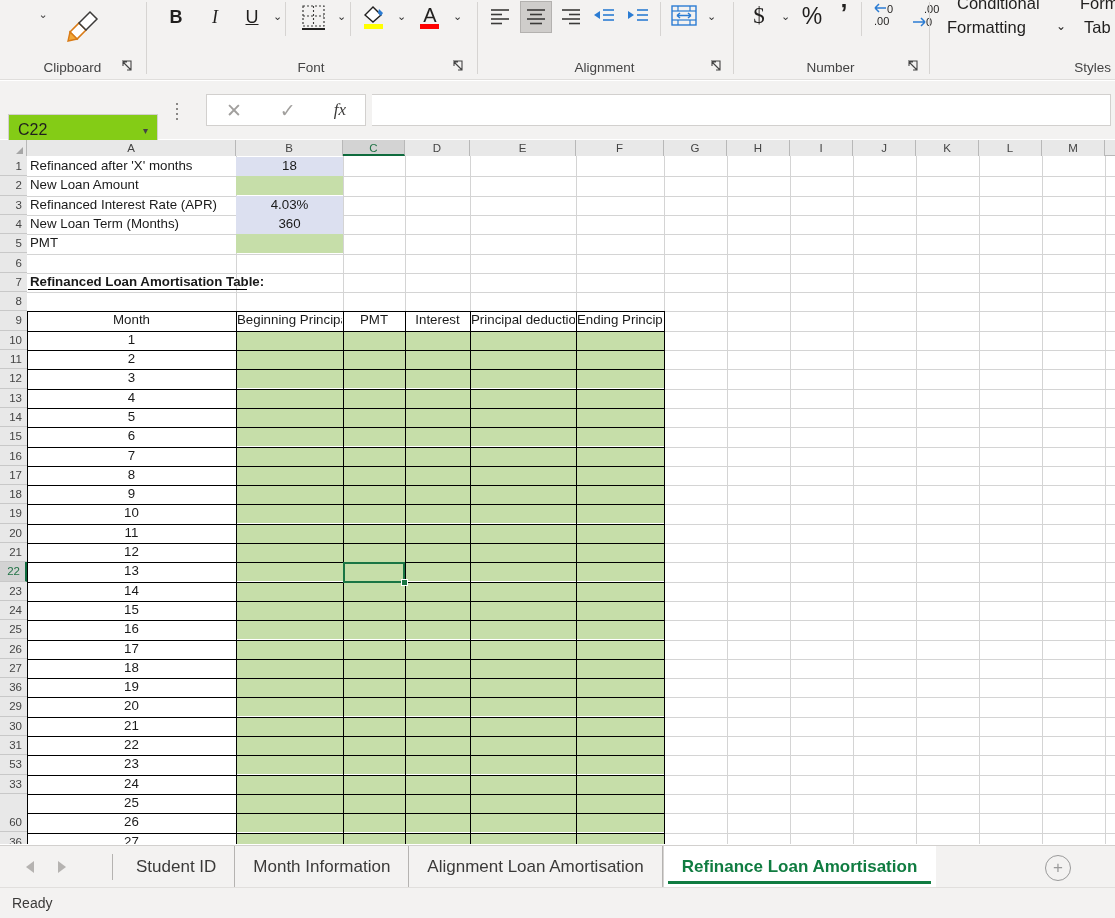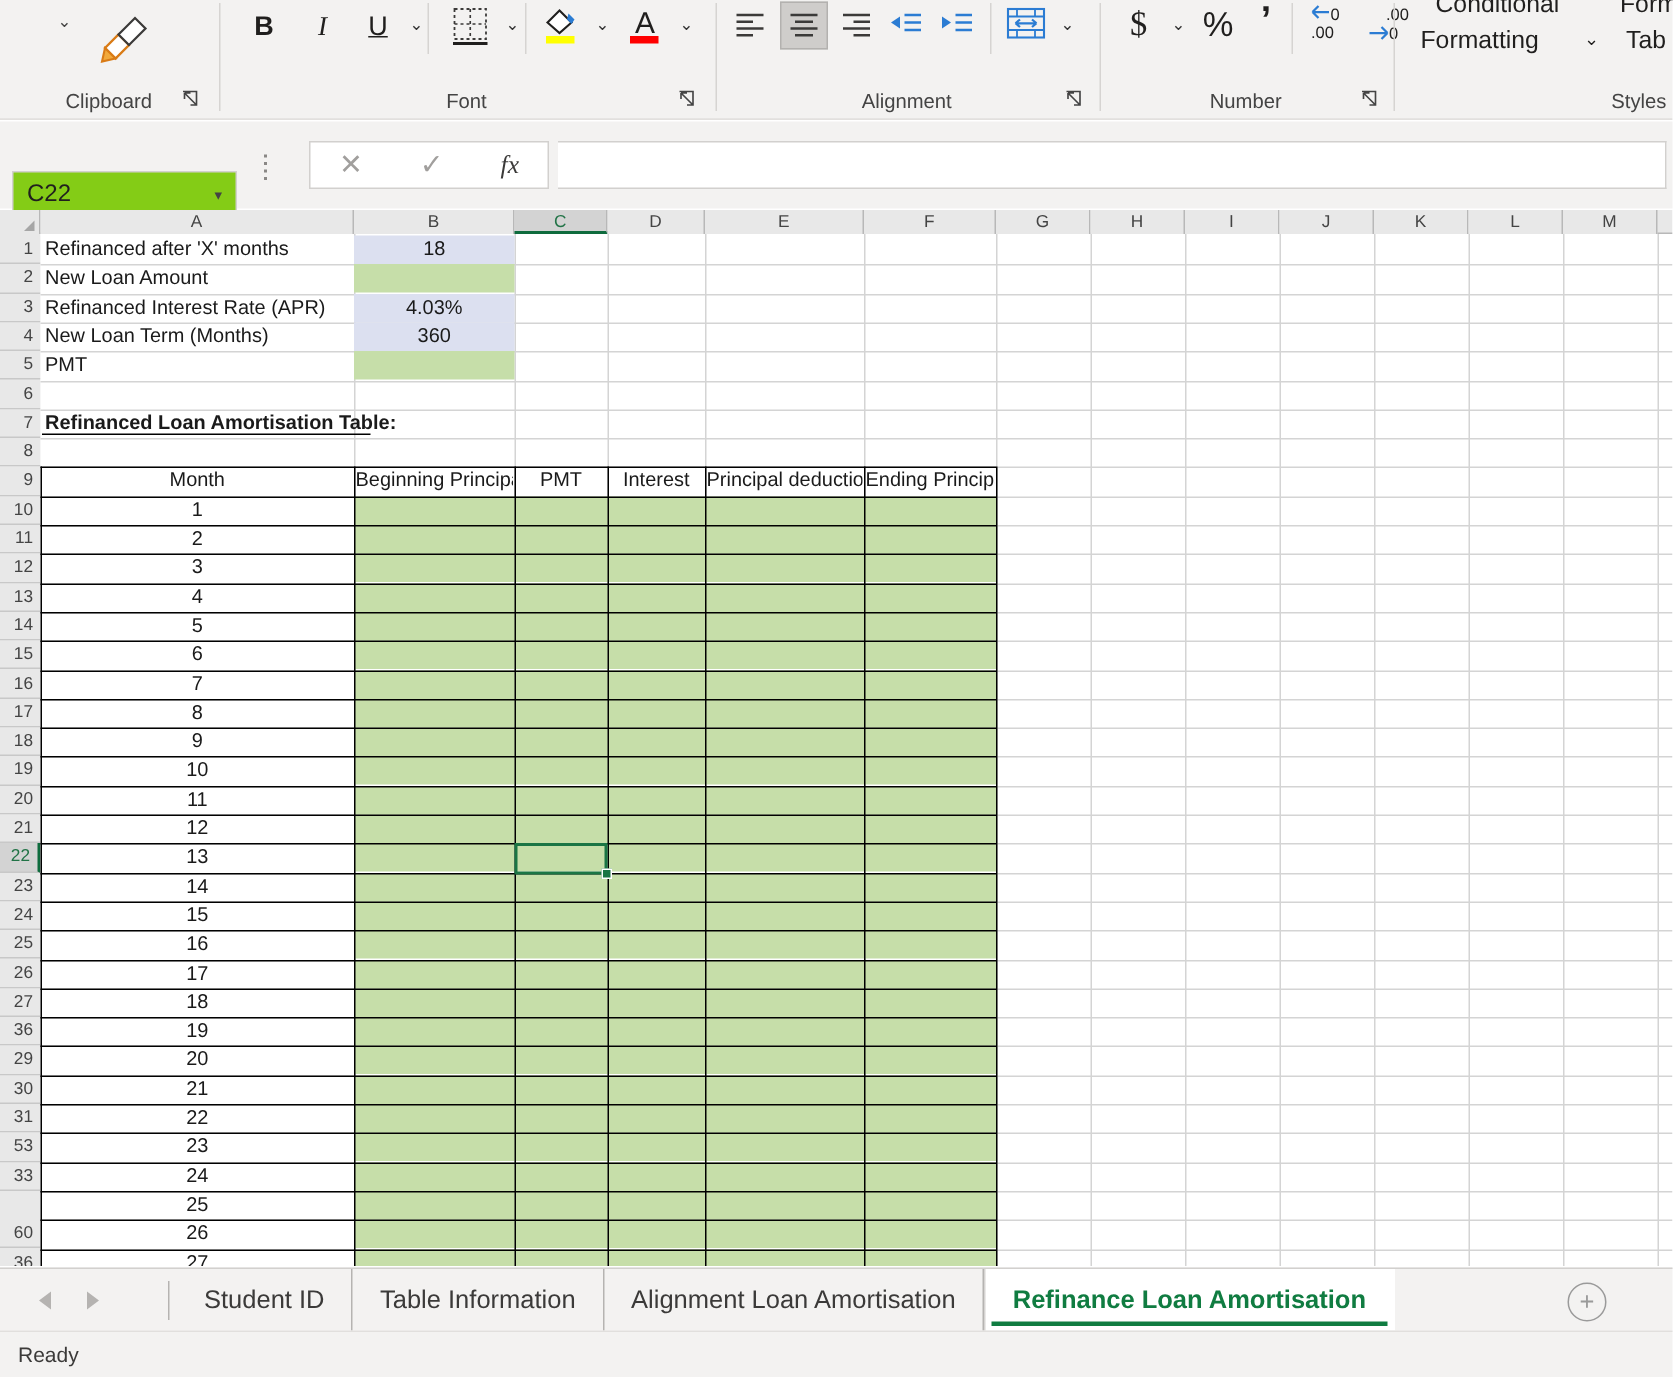--- a/index.html
+++ b/index.html
@@ -759,21 +759,21 @@
   <div id="tab-navs">
     <div class="nav-arrow" id="nav-left"></div>
     <div class="nav-arrow" id="nav-right"></div>
   </div>
   <div id="tab-divider"></div>
   <div id="tabs">
       <div class="sheet-tab">
         <span>Student ID</span>
       </div>
       <div class="sheet-tab">
-        <span>Table Information</span>
+        <span>Month Information</span>
       </div>
       <div class="sheet-tab">
         <span>Alignment Loan Amortisation</span>
       </div>
       <div class="sheet-tab active">
         <span>Refinance Loan Amortisation</span>
       </div>
     </div>
   <div id="add-sheet">+</div>
 </div>

